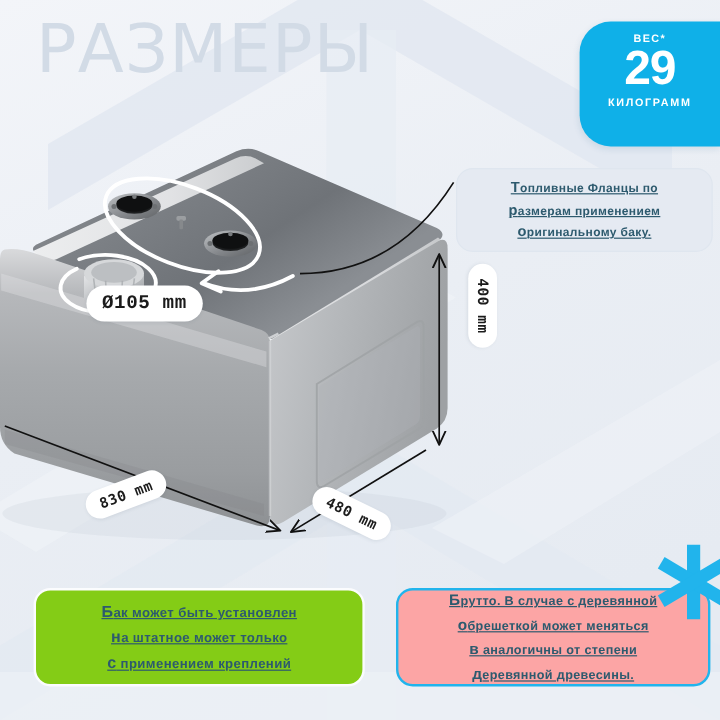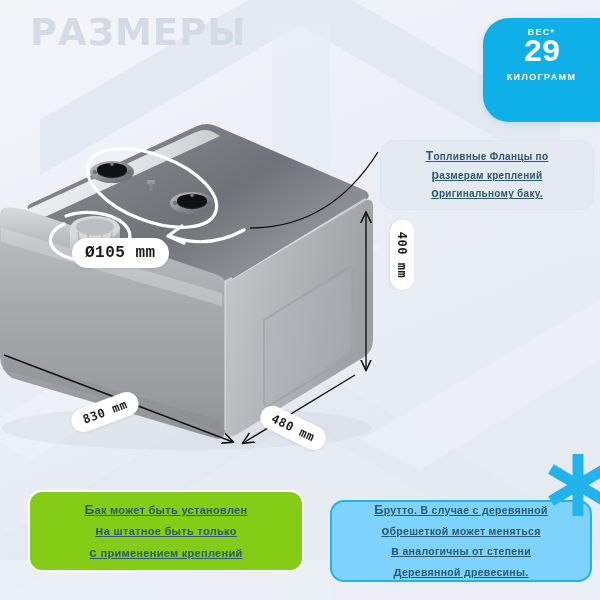--- a/index.html
+++ b/index.html
@@ -10,44 +10,44 @@
   }
   #stage{position:relative;width:600px;height:600px;overflow:hidden;background:#edf0f5;}
 
   
   .bg-layer{position:absolute;inset:0;z-index:0;}
   .bg-svg{position:absolute;inset:0;width:600px;height:600px;display:block;}
 
   
   .title{
     position:absolute;left:30px;top:14px;z-index:2;
-    font-size:37px;line-height:1;font-weight:bold;
+    font-size:56px;line-height:1;font-weight:normal;
     letter-spacing:1px;
     color:#d2dbe6;
     font-family:"DejaVu Sans","Liberation Sans",sans-serif;
     user-select:none;white-space:nowrap;
   }
 
   
   .badge{
     position:absolute;right:0;top:18px;z-index:6;
     width:117px;height:104px;
     background:#0fb0e8;
     border-radius:26px 0 0 26px;
     color:#fff;text-align:center;
     box-shadow:0 2px 6px rgba(20,90,130,.12);
   }
   .badge .cap{
     font-size:9px;font-weight:bold;letter-spacing:1.2px;
     margin-top:9px;
   }
   .badge .num{
-    font-size:32px;font-weight:bold;line-height:.95;
+    font-size:40px;font-weight:bold;line-height:.95;
     letter-spacing:-1px;margin-top:1px;
-    font-family:Liberation Mono, monospace;
+    font-family:Liberation Sans, sans-serif;
   }
   .badge .unit{
     font-size:9px;font-weight:bold;letter-spacing:1.4px;margin-top:4px;
   }
 
   
   .tank-wrap{position:absolute;left:-8px;top:108px;z-index:3;width:420px;height:360px;}
   .tank-svg{display:block;width:420px;height:360px;}
 
   
@@ -88,23 +88,23 @@
     font-size:10px;line-height:1.55;
     border:1px solid #dfe6ef;
   }
   .co-bl{
     left:28px;top:490px;width:272px;height:78px;
     font-size:11px;line-height:1.6;
     background:#84cc16;
     border:2px solid #fbfcfe;
   }
   .co-br{
-    left:330px;top:500px;width:258px;height:78px;
+    left:330px;top:490px;width:258px;height:78px;
     font-size:10.5px;line-height:1.6;
-    background:#7dd3fc;
+    background:#fca5a5;
     border:2px solid #21b4ec;
   }
 
   
   .asterisk{
     position:absolute;left:545px;top:452px;z-index:7;
     width:66px;height:66px;pointer-events:none;
   }
 </style>
 </head>
@@ -291,29 +291,29 @@
   </div>
 
   <div class="pill pill-d">Ø105 mm</div>
   <div class="pill pill-len">830 mm</div>
   <div class="pill pill-w">480 mm</div>
   <div class="pill pill-h">400 mm</div>
 
   <div class="callout co-top">
     <p>
       <span class="ln">Топливные Фланцы по</span>
-      <span class="ln">размерам креплений</span>
+      <span class="ln">размерам применением</span>
       <span class="ln">оригинальному баку.</span>
     </p>
   </div>
 
   <div class="callout co-bl">
     <p>
       <span class="ln">Бак может быть установлен</span>
-      <span class="ln">на штатное быть только</span>
+      <span class="ln">на штатное может только</span>
       <span class="ln">с применением креплений</span>
     </p>
   </div>
 
   <div class="callout co-br">
     <p>
       <span class="ln">Брутто. В случае с деревянной</span>
       <span class="ln">обрешеткой может меняться</span>
       <span class="ln">в аналогичны от степени</span>
       <span class="ln">деревянной древесины.</span>

